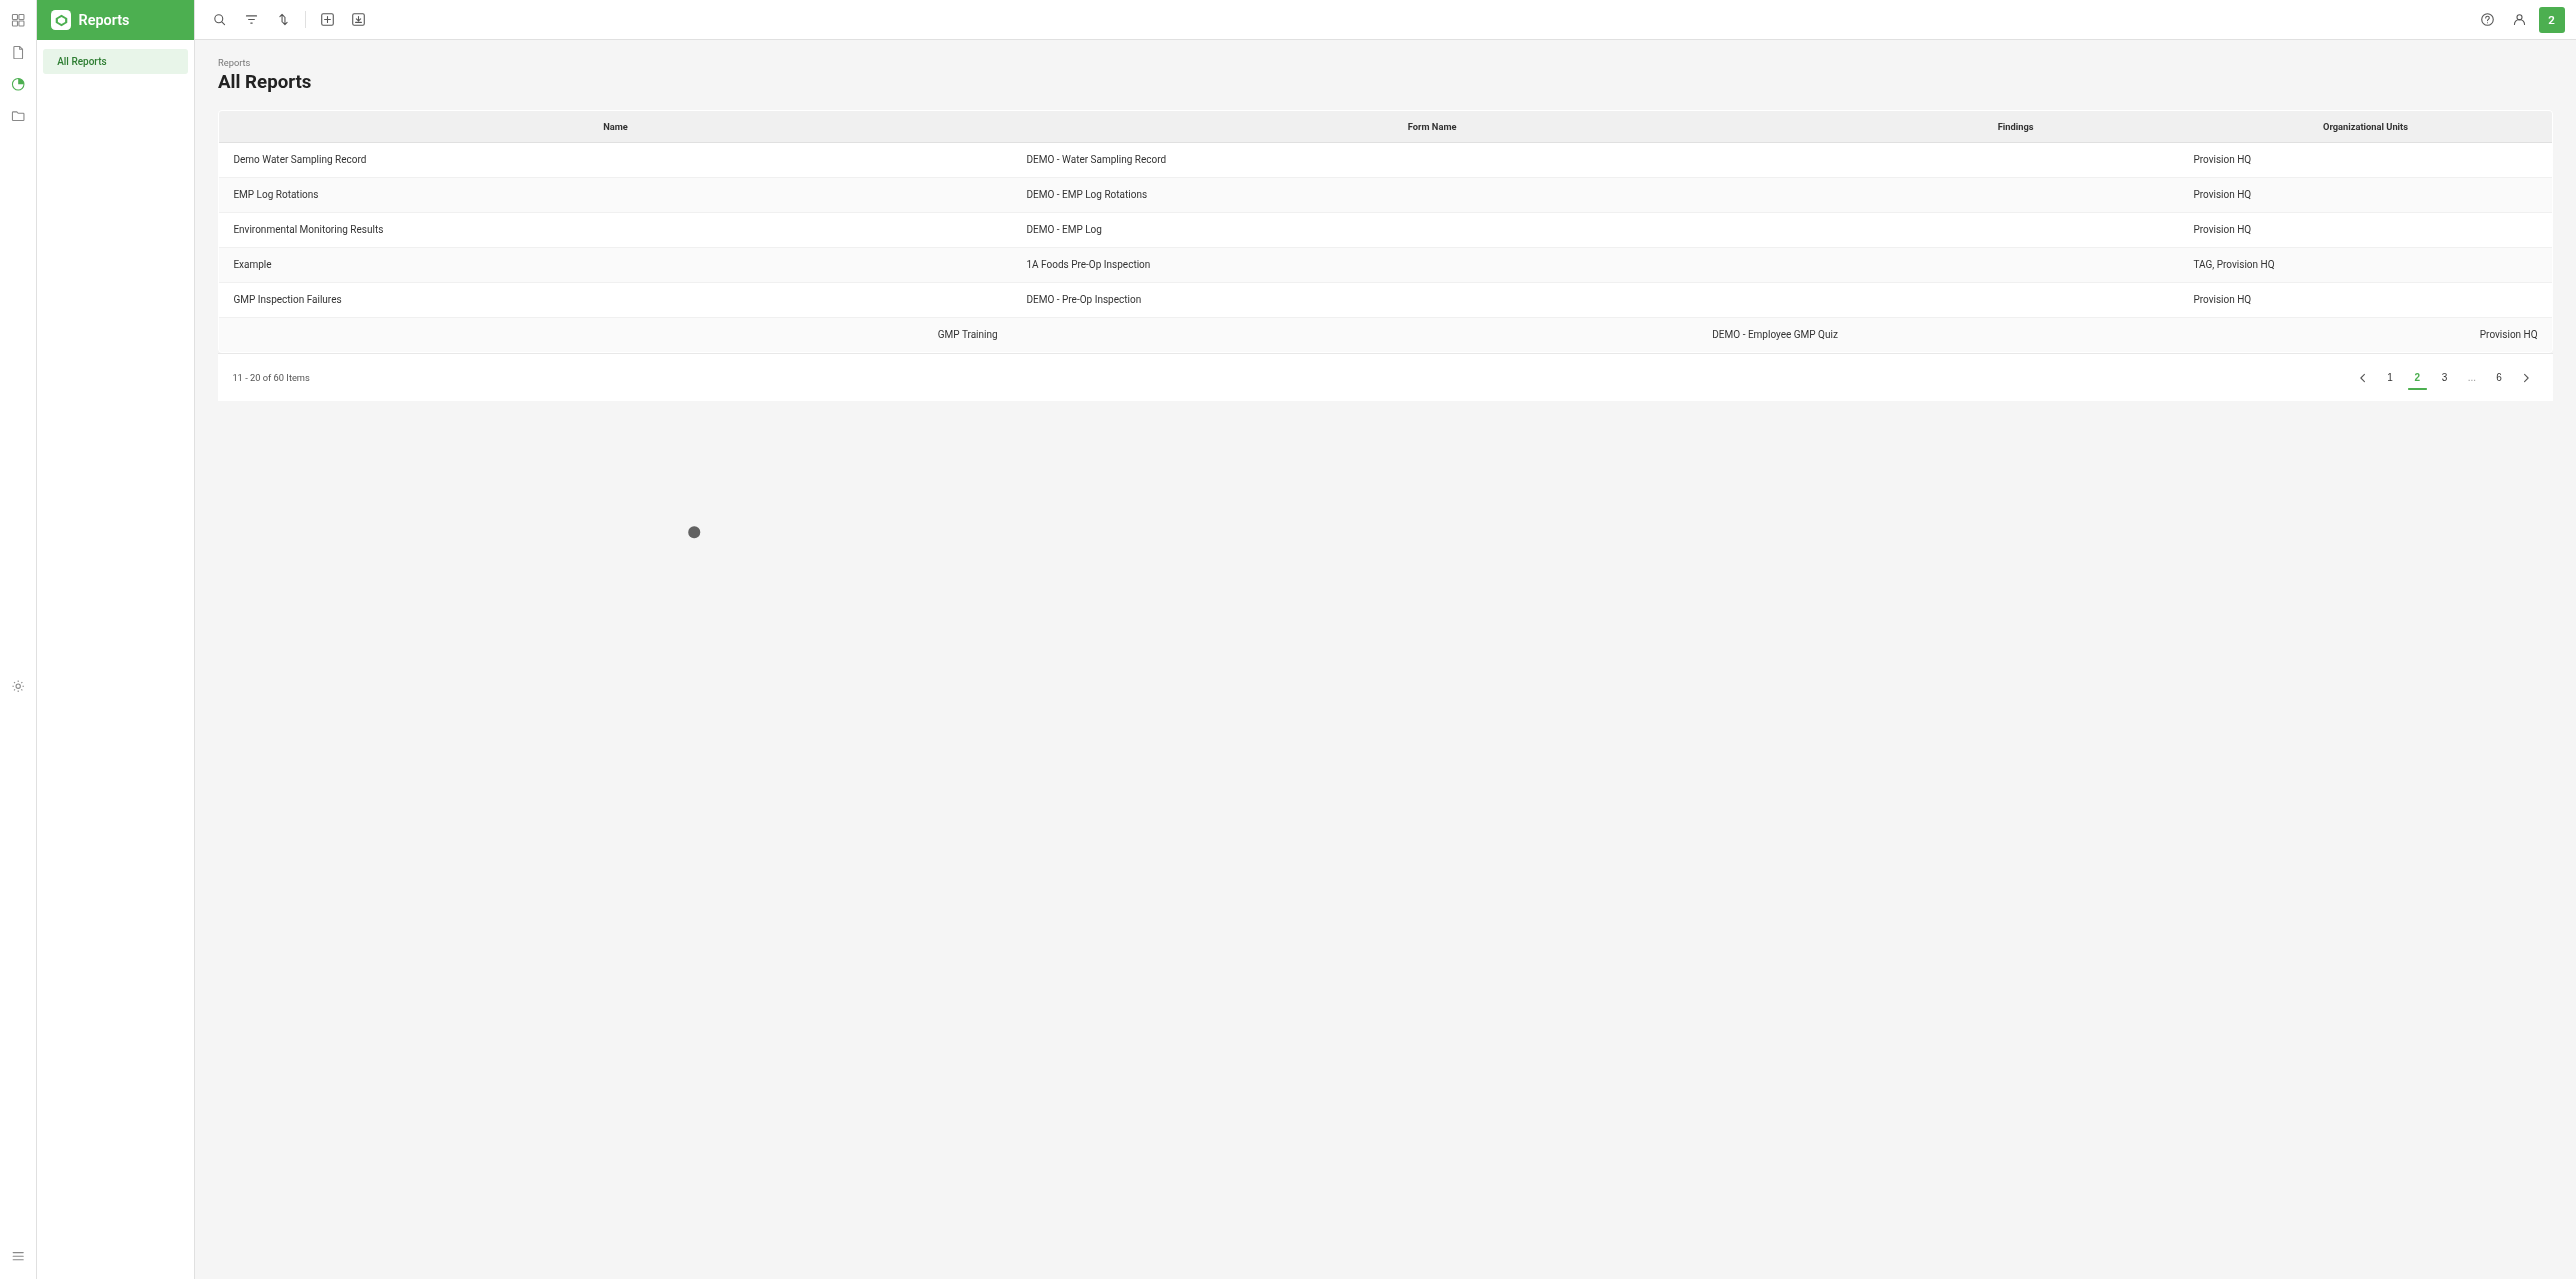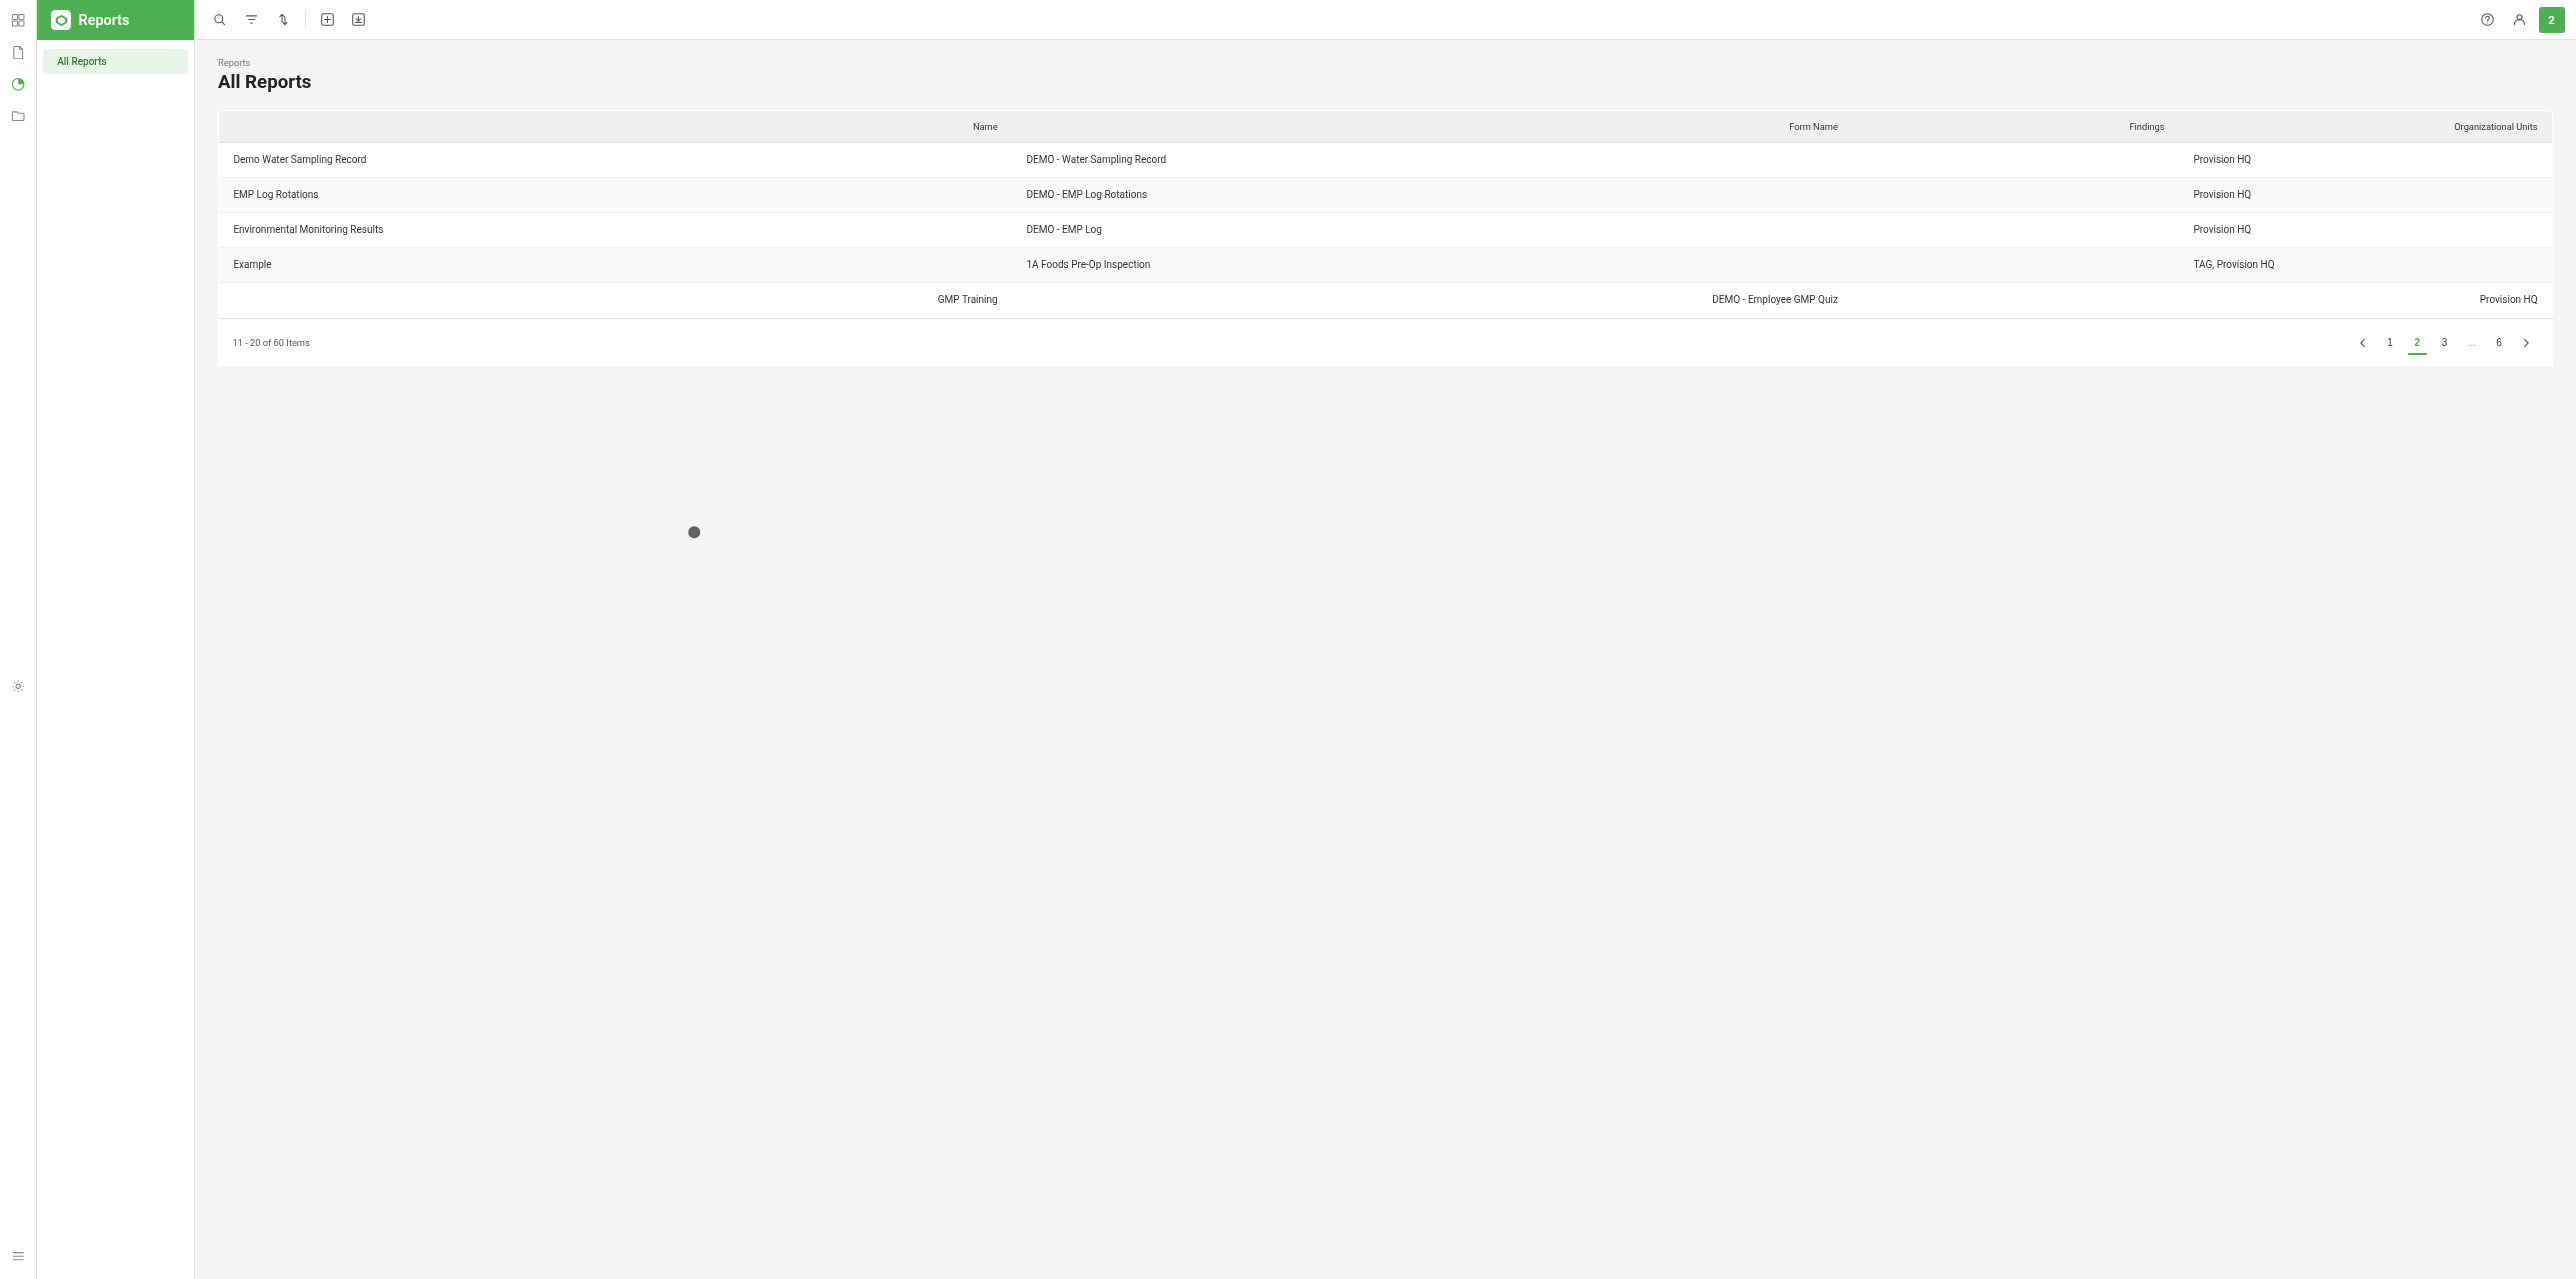--- a/index.html
+++ b/index.html
@@ -158,23 +158,23 @@
       background: #fff;
       border-radius: 4.3px;
       overflow: hidden;
       border: 0.7px solid #e0e0e0;
     }
     .reports-table thead tr {
       background: #f0f0f0;
     }
     .reports-table th {
       padding: 10px 14.4px;
-      text-align: right;
+      text-align: center;
       font-size: 9.3px;
-      font-weight: 400;
+      font-weight: 700;
       color: #333;
       border-bottom: 0.7px solid #e0e0e0;
     }
     .reports-table td {
       padding: 11.5px 14.4px;
       font-size: 10px;
       color: #333;
       border-bottom: 0.7px solid #f0f0f0;
     }
     .reports-table tr:last-child td { border-bottom: none; text-align: right; }
@@ -387,20 +387,26 @@
       <td class="col-name">Environmental Monitoring Results</td>
       <td class="col-form">DEMO - EMP Log</td>
       <td class="col-folders"></td>
       <td class="col-org">Provision HQ</td>
     </tr>
           <tr>
       <td class="col-name">Example</td>
       <td class="col-form">1A Foods Pre-Op Inspection</td>
       <td class="col-folders"></td>
       <td class="col-org">TAG, Provision HQ</td>
+    </tr>
+          <tr>
+      <td class="col-name">GMP Inspection Failures</td>
+      <td class="col-form">DEMO - Pre-Op Inspection</td>
+      <td class="col-folders"></td>
+      <td class="col-org">Provision HQ</td>
     </tr>
           <tr>
       <td class="col-name">GMP Training</td>
       <td class="col-form">DEMO - Employee GMP Quiz</td>
       <td class="col-folders"></td>
       <td class="col-org">Provision HQ</td>
     </tr>
         </tbody>
     </table>
 

